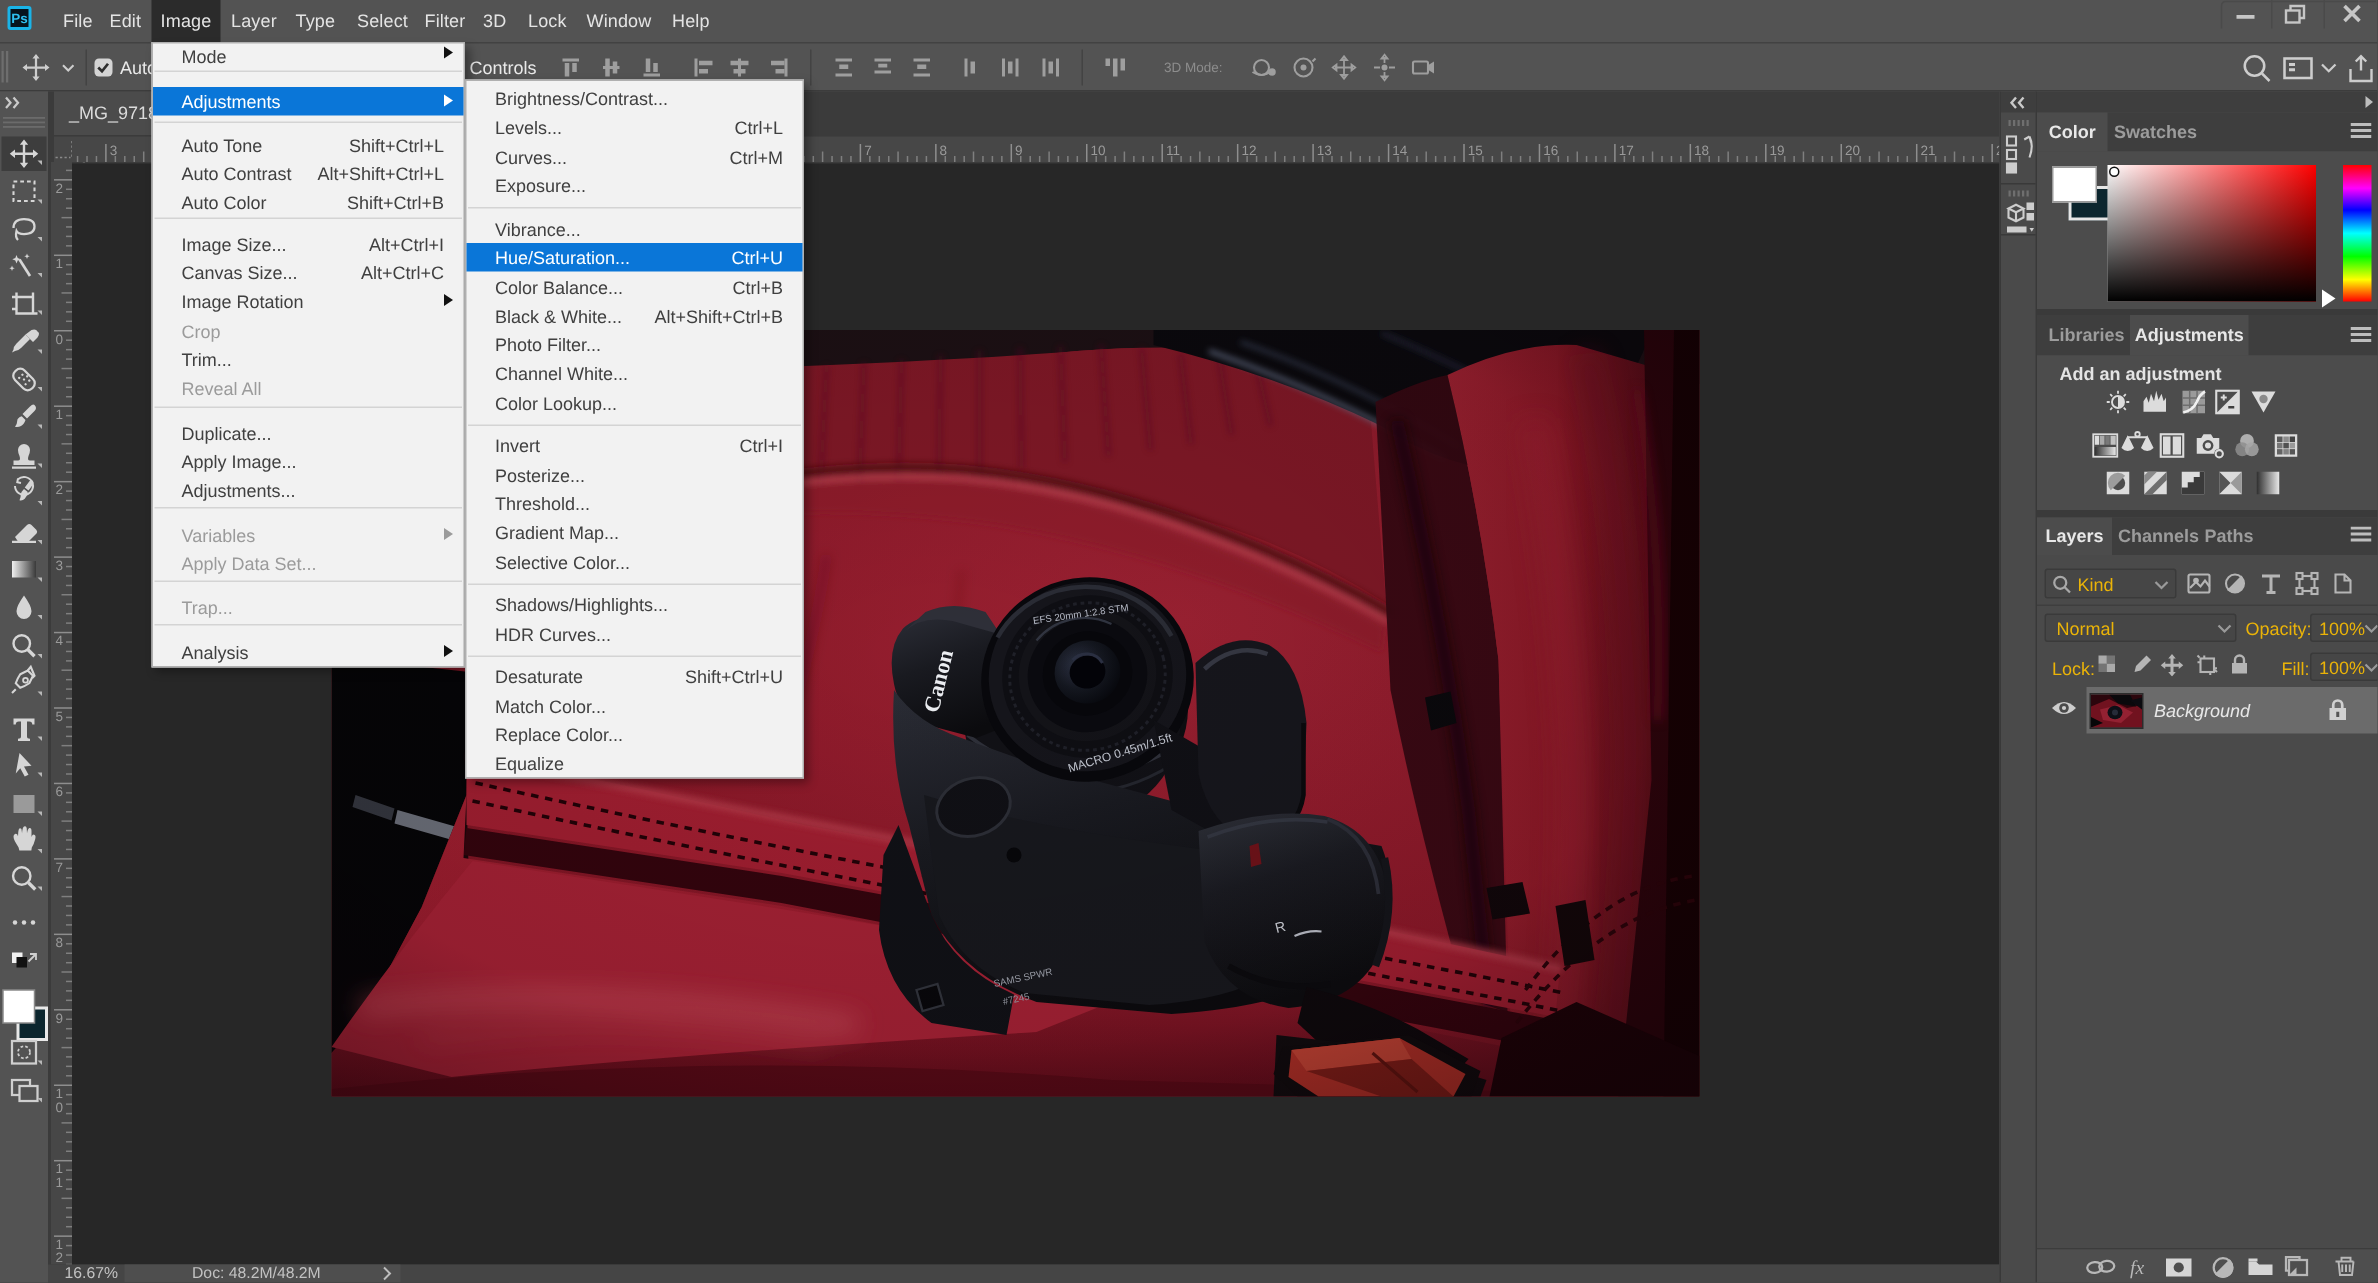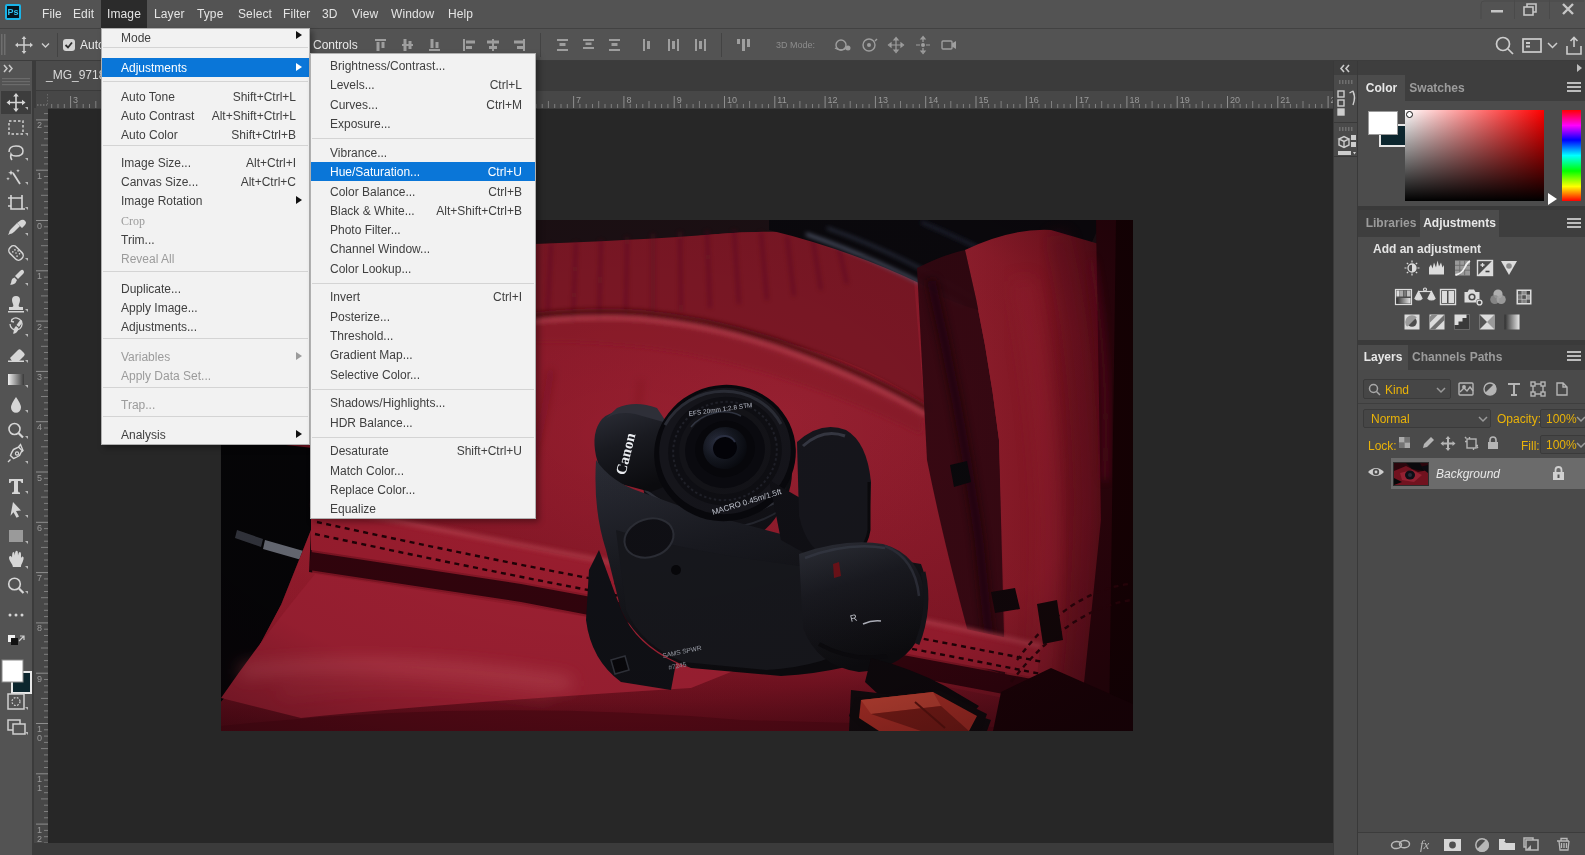--- a/index.html
+++ b/index.html
@@ -57,21 +57,21 @@
   <div id="menubar">
     <div id="pslogo">Ps</div>
     <div class="mitem" style="left:42px;">File</div>
     <div class="mitem" style="left:73px;">Edit</div>
     <div class="mitem" style="left:101px; width:46px; background:#2b2b2b; text-align:center;">Image</div>
     <div class="mitem" style="left:154px;">Layer</div>
     <div class="mitem" style="left:197px;">Type</div>
     <div class="mitem" style="left:238px;">Select</div>
     <div class="mitem" style="left:283px;">Filter</div>
     <div class="mitem" style="left:322px;">3D</div>
-    <div class="mitem" style="left:352px;">View</div>
+    <div class="mitem" style="left:352px;">Lock</div>
     <div class="mitem" style="left:391px;">Window</div>
     <div class="mitem" style="left:448px;">Help</div>
     <svg class="abs" style="left:1480px; top:0;" width="105" height="20">
       <path d="M1,19 L1,4 q0,-3 3,-3 L104,1" stroke="#4a4a4a" fill="none"></path>
       <rect x="34" y="0" width="1" height="19" fill="#4a4a4a"></rect>
         <rect x="69" y="0" width="1" height="19" fill="#4a4a4a"></rect>
       <rect x="11" y="10" width="12" height="2.5" fill="#c6c6c6"></rect>
       <g stroke="#c6c6c6" stroke-width="1.6" fill="none">
           <rect x="44" y="7" width="9" height="8"></rect>
           <path d="M47,7 v-3 h9 v8 h-3"></path>
@@ -853,20 +853,28 @@
         <path d="M634,478 L718,470 L766,494 L760,511 L644,511 L628,496 Z" fill="#0f0b0d"></path>
         <path d="M640,480 L712,472 L756,496 L748,511 L658,511 L638,498 Z" fill="#ad2f26"></path>
         <path d="M640,480 L712,472 L720,486 L650,494 Z" fill="#c04233"></path>
         <path d="M650,494 L720,486 L748,511 L700,511 Z" fill="#7c1d17"></path>
         <path d="M694,482 L724,508" stroke="#5e140f" stroke-width="2" fill="none"></path>
 
         <path d="M780,472 L830,448 L912,484 L912,511 L772,511 Z" fill="#1c0307"></path>
         <rect x="0" y="0" width="912" height="511" fill="url(#vig)"></rect>
       </svg>
     </div>
+    <div id="statusbar">
+      <div class="abs" style="left:11px; top:0px; color:#c2c2c2; font-size:10.5px;">16.67%</div>
+      <div class="abs" style="left:51px; top:0; width:184px; height:12px; background:#4e4e4e;"></div>
+      <div class="abs" style="left:96px; top:0px; color:#c2c2c2; font-size:10.5px;">Doc: 48.2M/48.2M</div>
+      <svg class="abs" style="left:222px; top:1px;" width="8" height="10">
+          <path d="M2,1 L6,5 L2,9" stroke="#bdbdbd" stroke-width="1.3" fill="none"></path>
+        </svg>
+    </div>
   </div>
 
   <div class="menu" id="imagemenu" style="left:101px; top:28px; width:209px; height:417px;">
     <div class="mi" style="top:-1px;">
         <span class="lab">Mode</span>
         <span class="arrow" style="top:3px;"></span>
       </div>
     <div class="msep" style="top:18px;"></div>
     <div class="mi hl" style="top:28.5px;">
         <span class="lab">Adjustments</span>
@@ -891,21 +899,21 @@
         <span class="sc">Alt+Ctrl+I</span>
       </div>
     <div class="mi" style="top:142.8px;">
         <span class="lab">Canvas Size...</span>
         <span class="sc">Alt+Ctrl+C</span>
       </div>
     <div class="mi" style="top:162.1px;">
         <span class="lab">Image Rotation</span>
         <span class="arrow"></span>
       </div>
-    <div class="mi dis" style="top:181.5px;font-family:Liberation Serif, serif;">
+    <div class="mi dis" style="top:181.5px;">
         <span class="lab">Crop</span>
       </div>
     <div class="mi" style="top:200.8px;">
         <span class="lab">Trim...</span>
       </div>
     <div class="mi dis" style="top:220.1px;">
         <span class="lab">Reveal All</span>
       </div>
     <div class="msep" style="top:242px;"></div>
     <div class="mi" style="top:249.5px;">
@@ -964,21 +972,21 @@
         <span class="sc">Ctrl+B</span>
       </div>
     <div class="mi" style="top:146.8px;">
         <span class="lab">Black &amp; White...</span>
         <span class="sc">Alt+Shift+Ctrl+B</span>
       </div>
     <div class="mi" style="top:166.1px;">
         <span class="lab">Photo Filter...</span>
       </div>
     <div class="mi" style="top:185.4px;">
-        <span class="lab">Channel Window...</span>
+        <span class="lab">Channel White...</span>
       </div>
     <div class="mi" style="top:204.7px;">
         <span class="lab">Color Lookup...</span>
       </div>
     <div class="msep" style="top:228.5px;"></div>
     <div class="mi" style="top:233.4px;">
         <span class="lab">Invert</span>
         <span class="sc">Ctrl+I</span>
       </div>
     <div class="mi" style="top:252.7px;">
@@ -991,21 +999,21 @@
         <span class="lab">Gradient Map...</span>
       </div>
     <div class="mi" style="top:310.6px;">
         <span class="lab">Selective Color...</span>
       </div>
     <div class="msep" style="top:334.5px;"></div>
     <div class="mi" style="top:339.3px;">
         <span class="lab">Shadows/Highlights...</span>
       </div>
     <div class="mi" style="top:358.6px;">
-        <span class="lab">HDR Balance...</span>
+        <span class="lab">HDR Curves...</span>
       </div>
     <div class="msep" style="top:382.5px;"></div>
     <div class="mi" style="top:387.3px;">
         <span class="lab">Desaturate</span>
         <span class="sc">Shift+Ctrl+U</span>
       </div>
     <div class="mi" style="top:406.6px;">
         <span class="lab">Match Color...</span>
       </div>
     <div class="mi" style="top:425.9px;">

